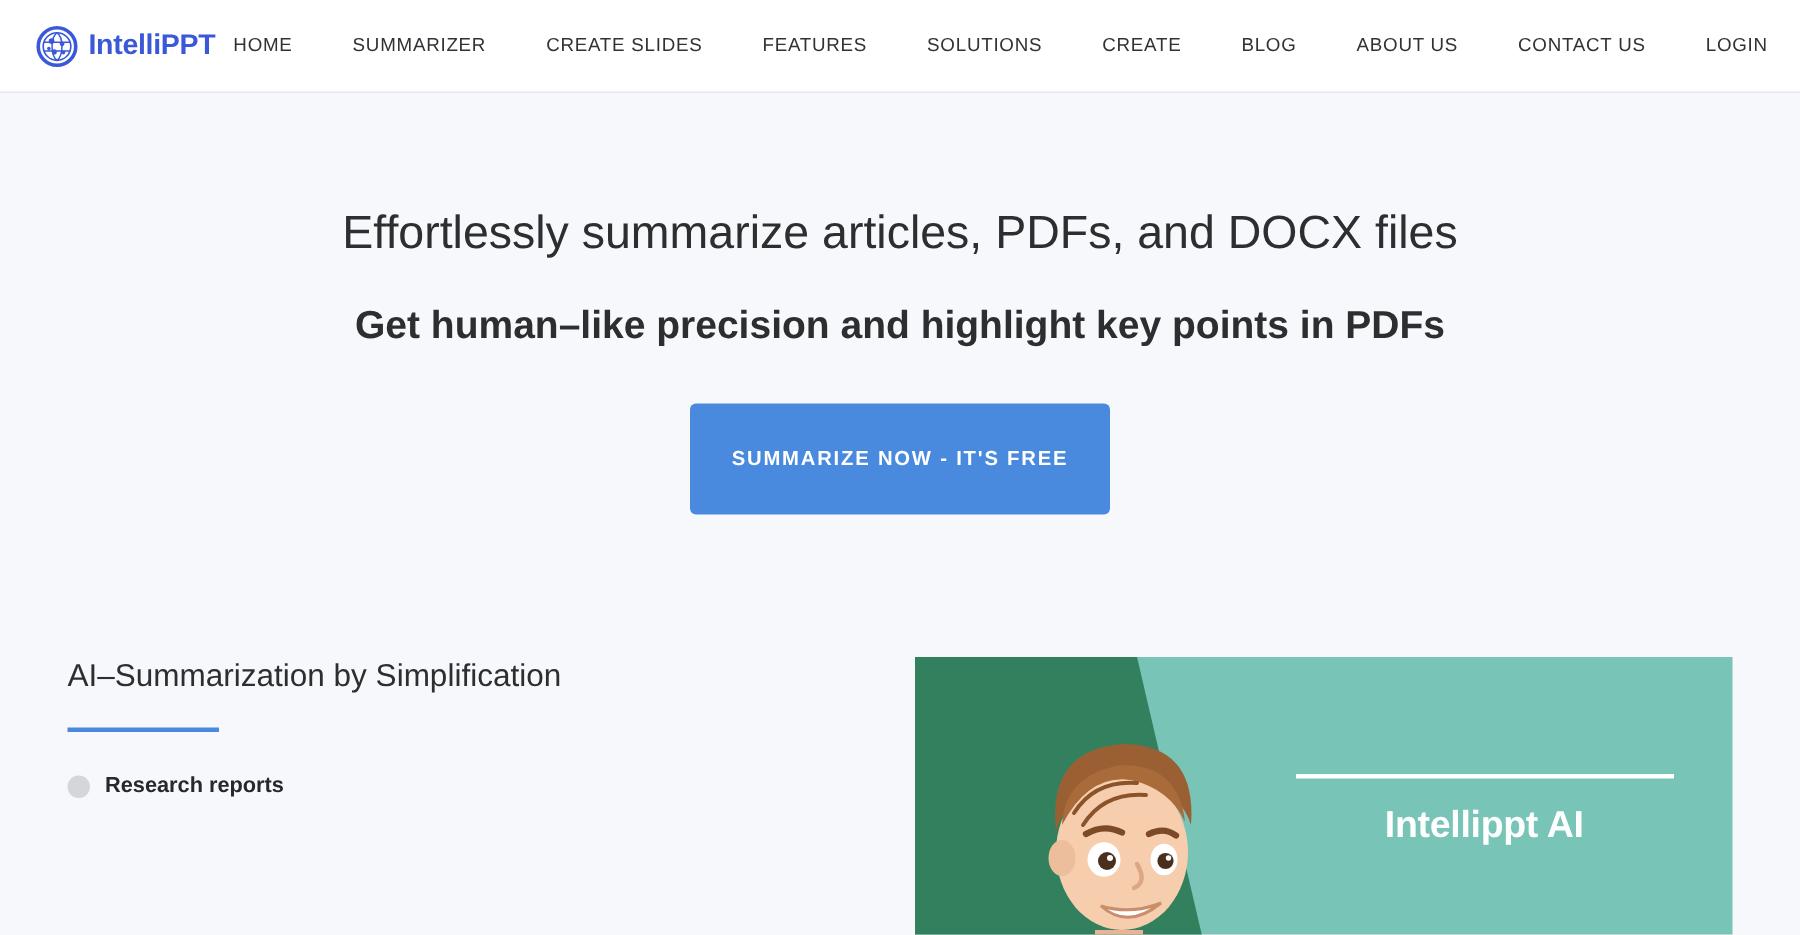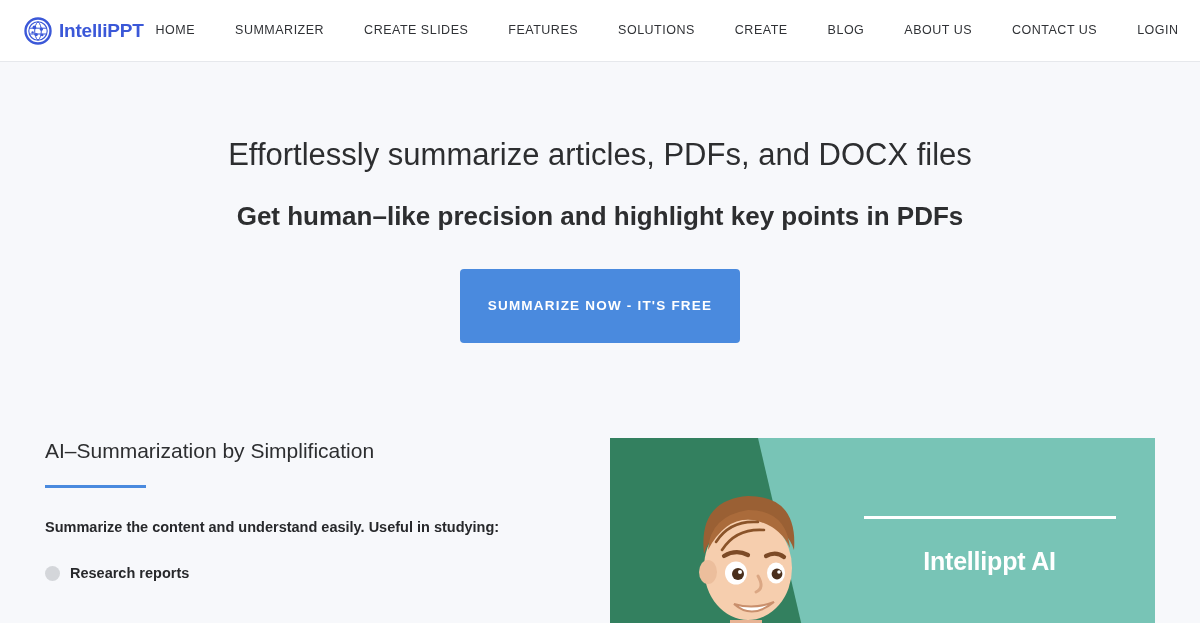--- a/index.html
+++ b/index.html
@@ -182,21 +182,21 @@
     width: 265px;
     text-align: center;
   }
   .promo-rule {
     width: 252px;
     height: 3px;
     background: #ffffff;
     margin: 0 auto;
   }
   .promo-title {
-    margin-top: 27px;
+    margin-top: 16px;
     font-size: 25px;
     font-weight: bold;
     color: #ffffff;
     letter-spacing: -0.2px;
     line-height: 1.2;
   }
   .promo-character {
     position: absolute;
     left: 58px;
     top: 18px;
@@ -245,21 +245,20 @@
   <div class="cta-wrap">
     <button class="cta-button">SUMMARIZE NOW - IT'S FREE</button>
   </div>
 </section>
 
 <section class="section">
 
   <div class="section-left">
     <h2 class="section-heading">AI–Summarization by Simplification</h2>
     <div class="heading-rule"></div>
-    <p class="section-lead">Summarize the content and understand easily. Useful in studying:</p>
     <ul class="bullet-list">
       <li class="bullet-item">
         <span class="bullet-icon"></span>
         <span>Research reports</span>
       </li>
     </ul>
   </div>
 
   <div class="section-right">
     <div class="promo-card">

